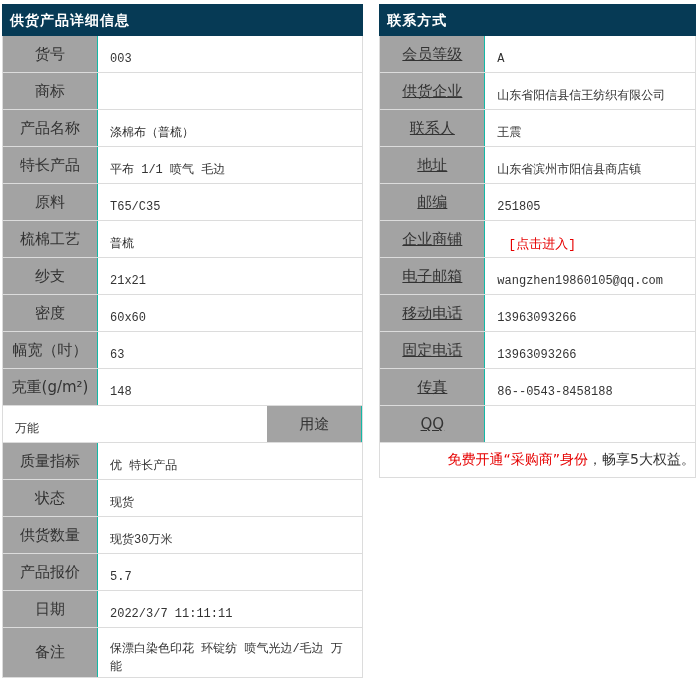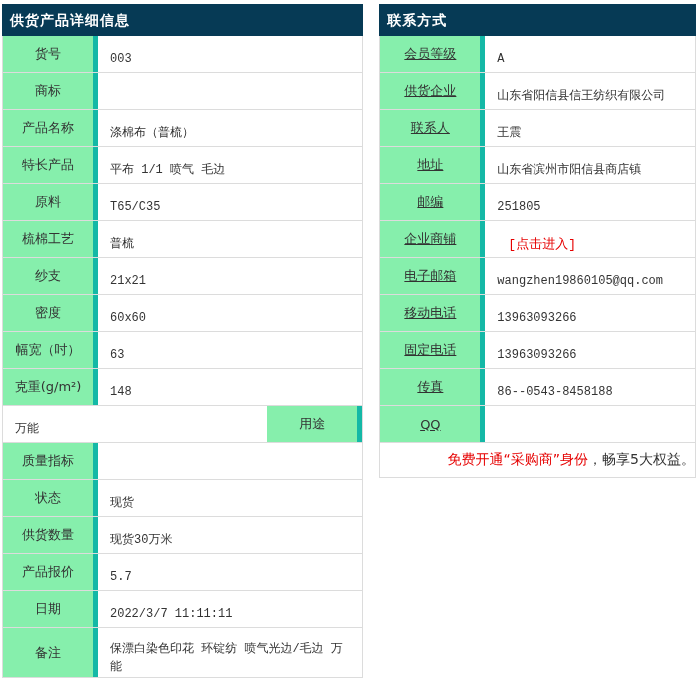--- a/index.html
+++ b/index.html
@@ -31,24 +31,24 @@
     border-right: 1px solid #dcdcdc;
   }
   .row {
     display: flex;
     height: 37px;
     border-bottom: 1px solid #dcdcdc;
     background: #ffffff;
   }
   .row.tall { height: 50px; }
   .cell.label {
-    background: #86efac;
-    border-right: 5px solid #14b8a6;
+    background: #a3a3a3;
+    border-right: 1px solid #14b8a6;
     display: flex; align-items: center; justify-content: center;
-    font-size: 13px;
+    font-size: 15px;
     text-align: center;
     flex: 0 0 auto;
   }
   .panel-left  .cell.label { width: 95px; }
   .panel-right .cell.label { width: 105px; text-decoration: underline; }
   .cell.value {
     flex: 1 1 auto;
     display: flex; align-items: center;
     padding: 14px 8px 2px 12px;
     font-size: 12px;
@@ -120,20 +120,21 @@
       <div class="row">
         <div class="cell label">克重(g/m²)</div>
         <div class="cell value">148</div>
       </div>
       <div class="row">
         <div class="cell value">万能</div>
         <div class="cell label">用途</div>
       </div>
       <div class="row">
         <div class="cell label">质量指标</div>
+        <div class="cell value">优 特长产品</div>
       </div>
       <div class="row">
         <div class="cell label">状态</div>
         <div class="cell value">现货</div>
       </div>
       <div class="row">
         <div class="cell label">供货数量</div>
         <div class="cell value">现货30万米</div>
       </div>
       <div class="row">

